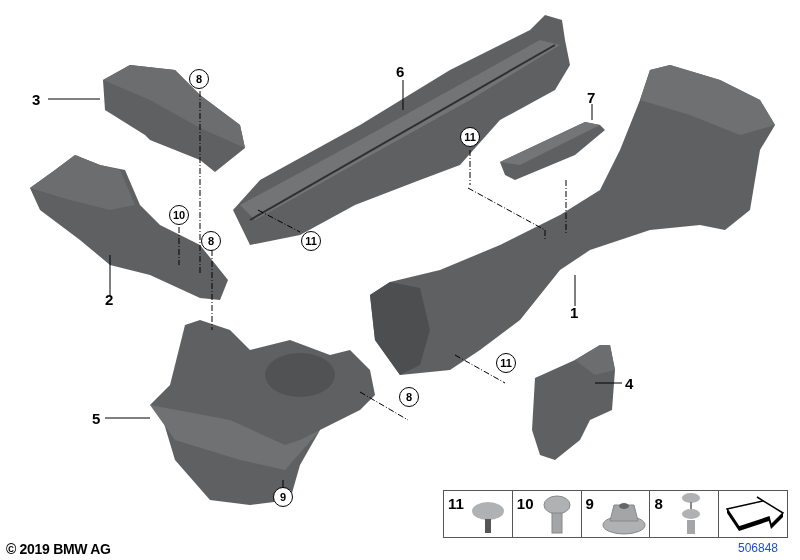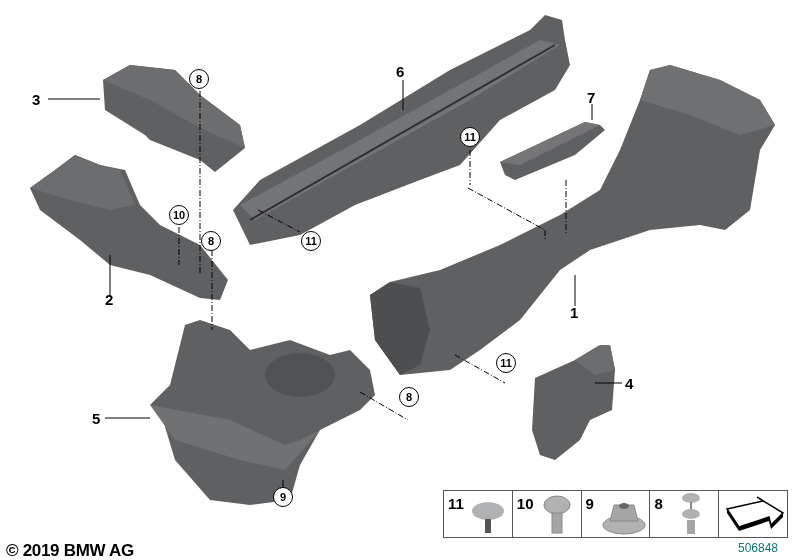--- a/index.html
+++ b/index.html
@@ -5,22 +5,22 @@
   html, body { margin:0; padding:0; background:#ffffff; }
   body { width:800px; height:560px; position:relative; overflow:hidden; font-family:"Liberation Sans", sans-serif; }
   svg.canvas { position:absolute; left:0; top:0; }
   .num { position:absolute; font-weight:bold; font-size:15px; color:#000; line-height:1; }
   .callout { position:absolute; width:20px; height:20px; border:1.5px solid #000; border-radius:50%; background:#fff; font-weight:bold; font-size:11px; display:flex; align-items:center; justify-content:center; box-sizing:border-box; }
   .legend { position:absolute; left:443px; top:490px; height:48px; width:345px; display:flex; border:1px solid #555; box-sizing:border-box; background:#fff; }
   .legend .cell { flex:1; border-right:1px solid #555; position:relative; }
   .legend .cell:last-child { border-right:none; }
   .legend .cell .lnum { position:absolute; left:4px; top:4px; font-weight:bold; font-size:15px; }
   .legend .cell svg { position:absolute; }
-  .copyright { position:absolute; left:6px; top:541px; font-size:17px; font-weight:bold; letter-spacing:-0.3px; }
-  .drawing-id { position:absolute; left:738px; top:541px; font-size:12px; color:#0f766e; }
+  .copyright { position:absolute; left:6px; top:541px; font-size:14px; font-weight:bold; letter-spacing:-0.3px; }
+  .drawing-id { position:absolute; left:738px; top:541px; font-size:12px; color:#1d4ed8; }
 </style>
 </head>
 <body>
 
 <svg class="canvas" width="800" height="560" viewBox="0 0 800 560">
 
   <g>
     <polygon points="103,80 130,65 175,70 200,95 240,125 245,148 215,172 200,160 150,140 145,135 105,110" fill="#5f6062"></polygon>
     <polygon points="103,80 150,100 200,128 245,148 240,125 200,95 175,70 130,65" fill="#6c6d6f"></polygon>
   </g>

